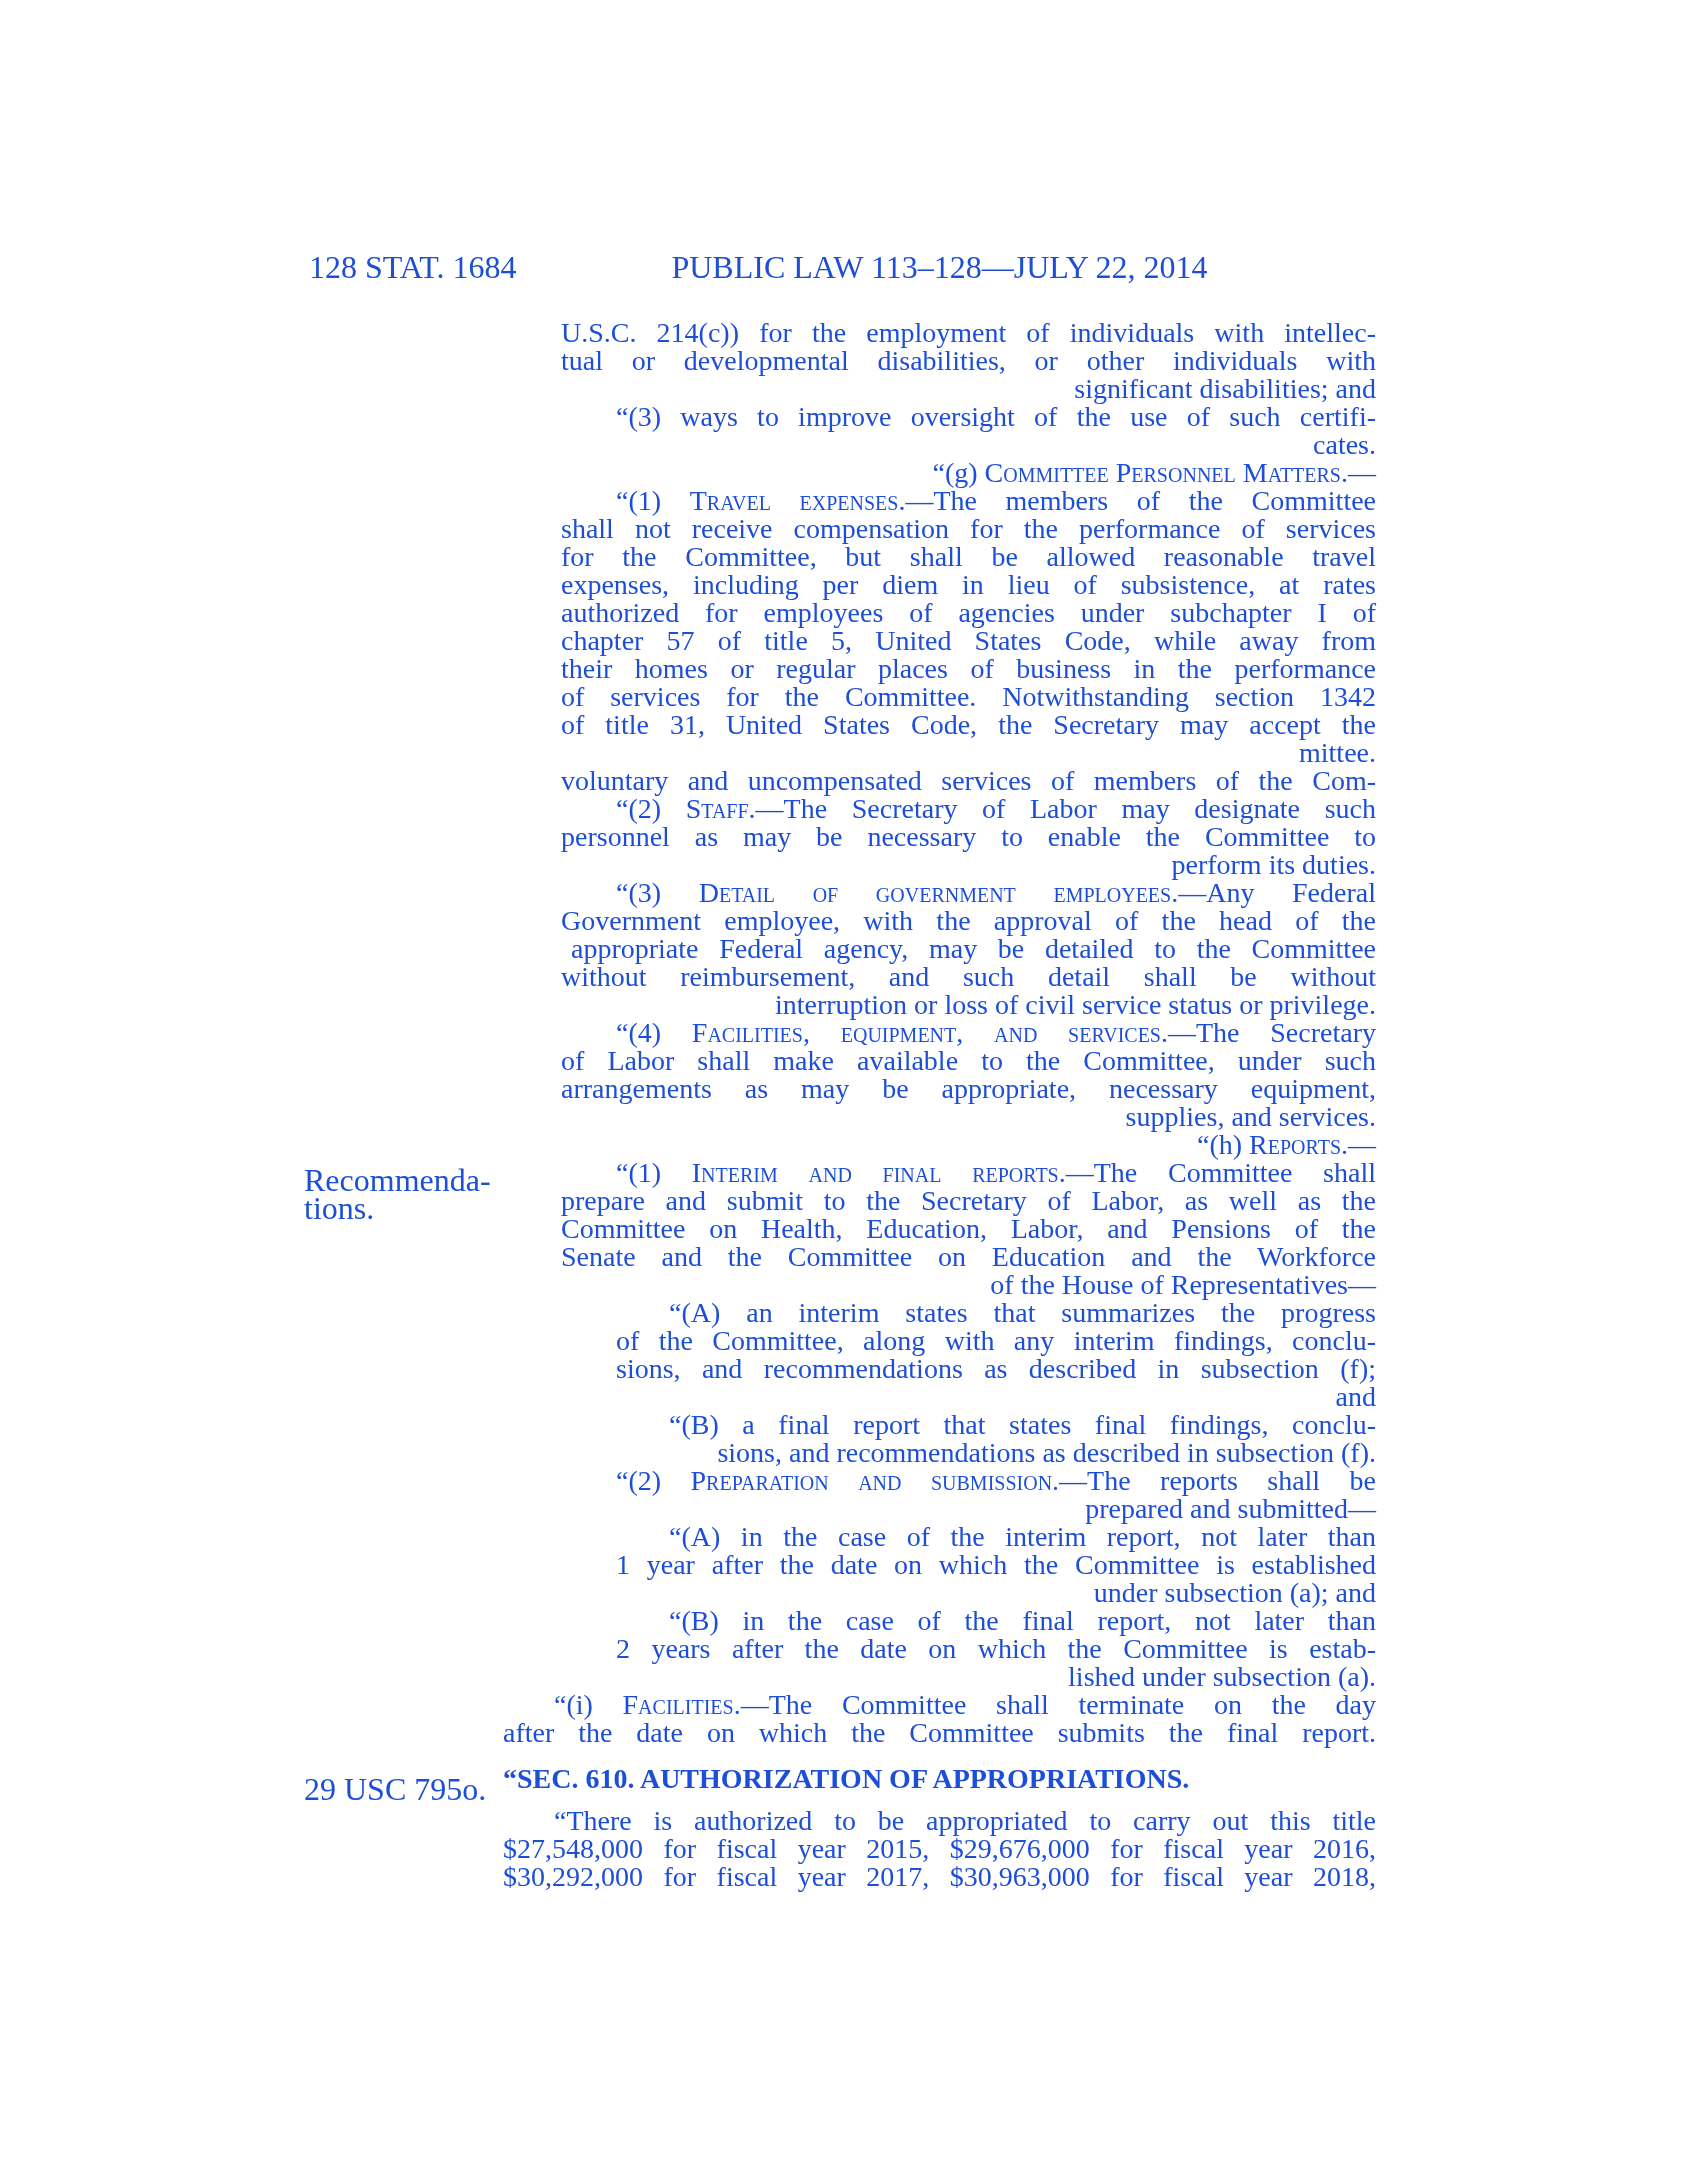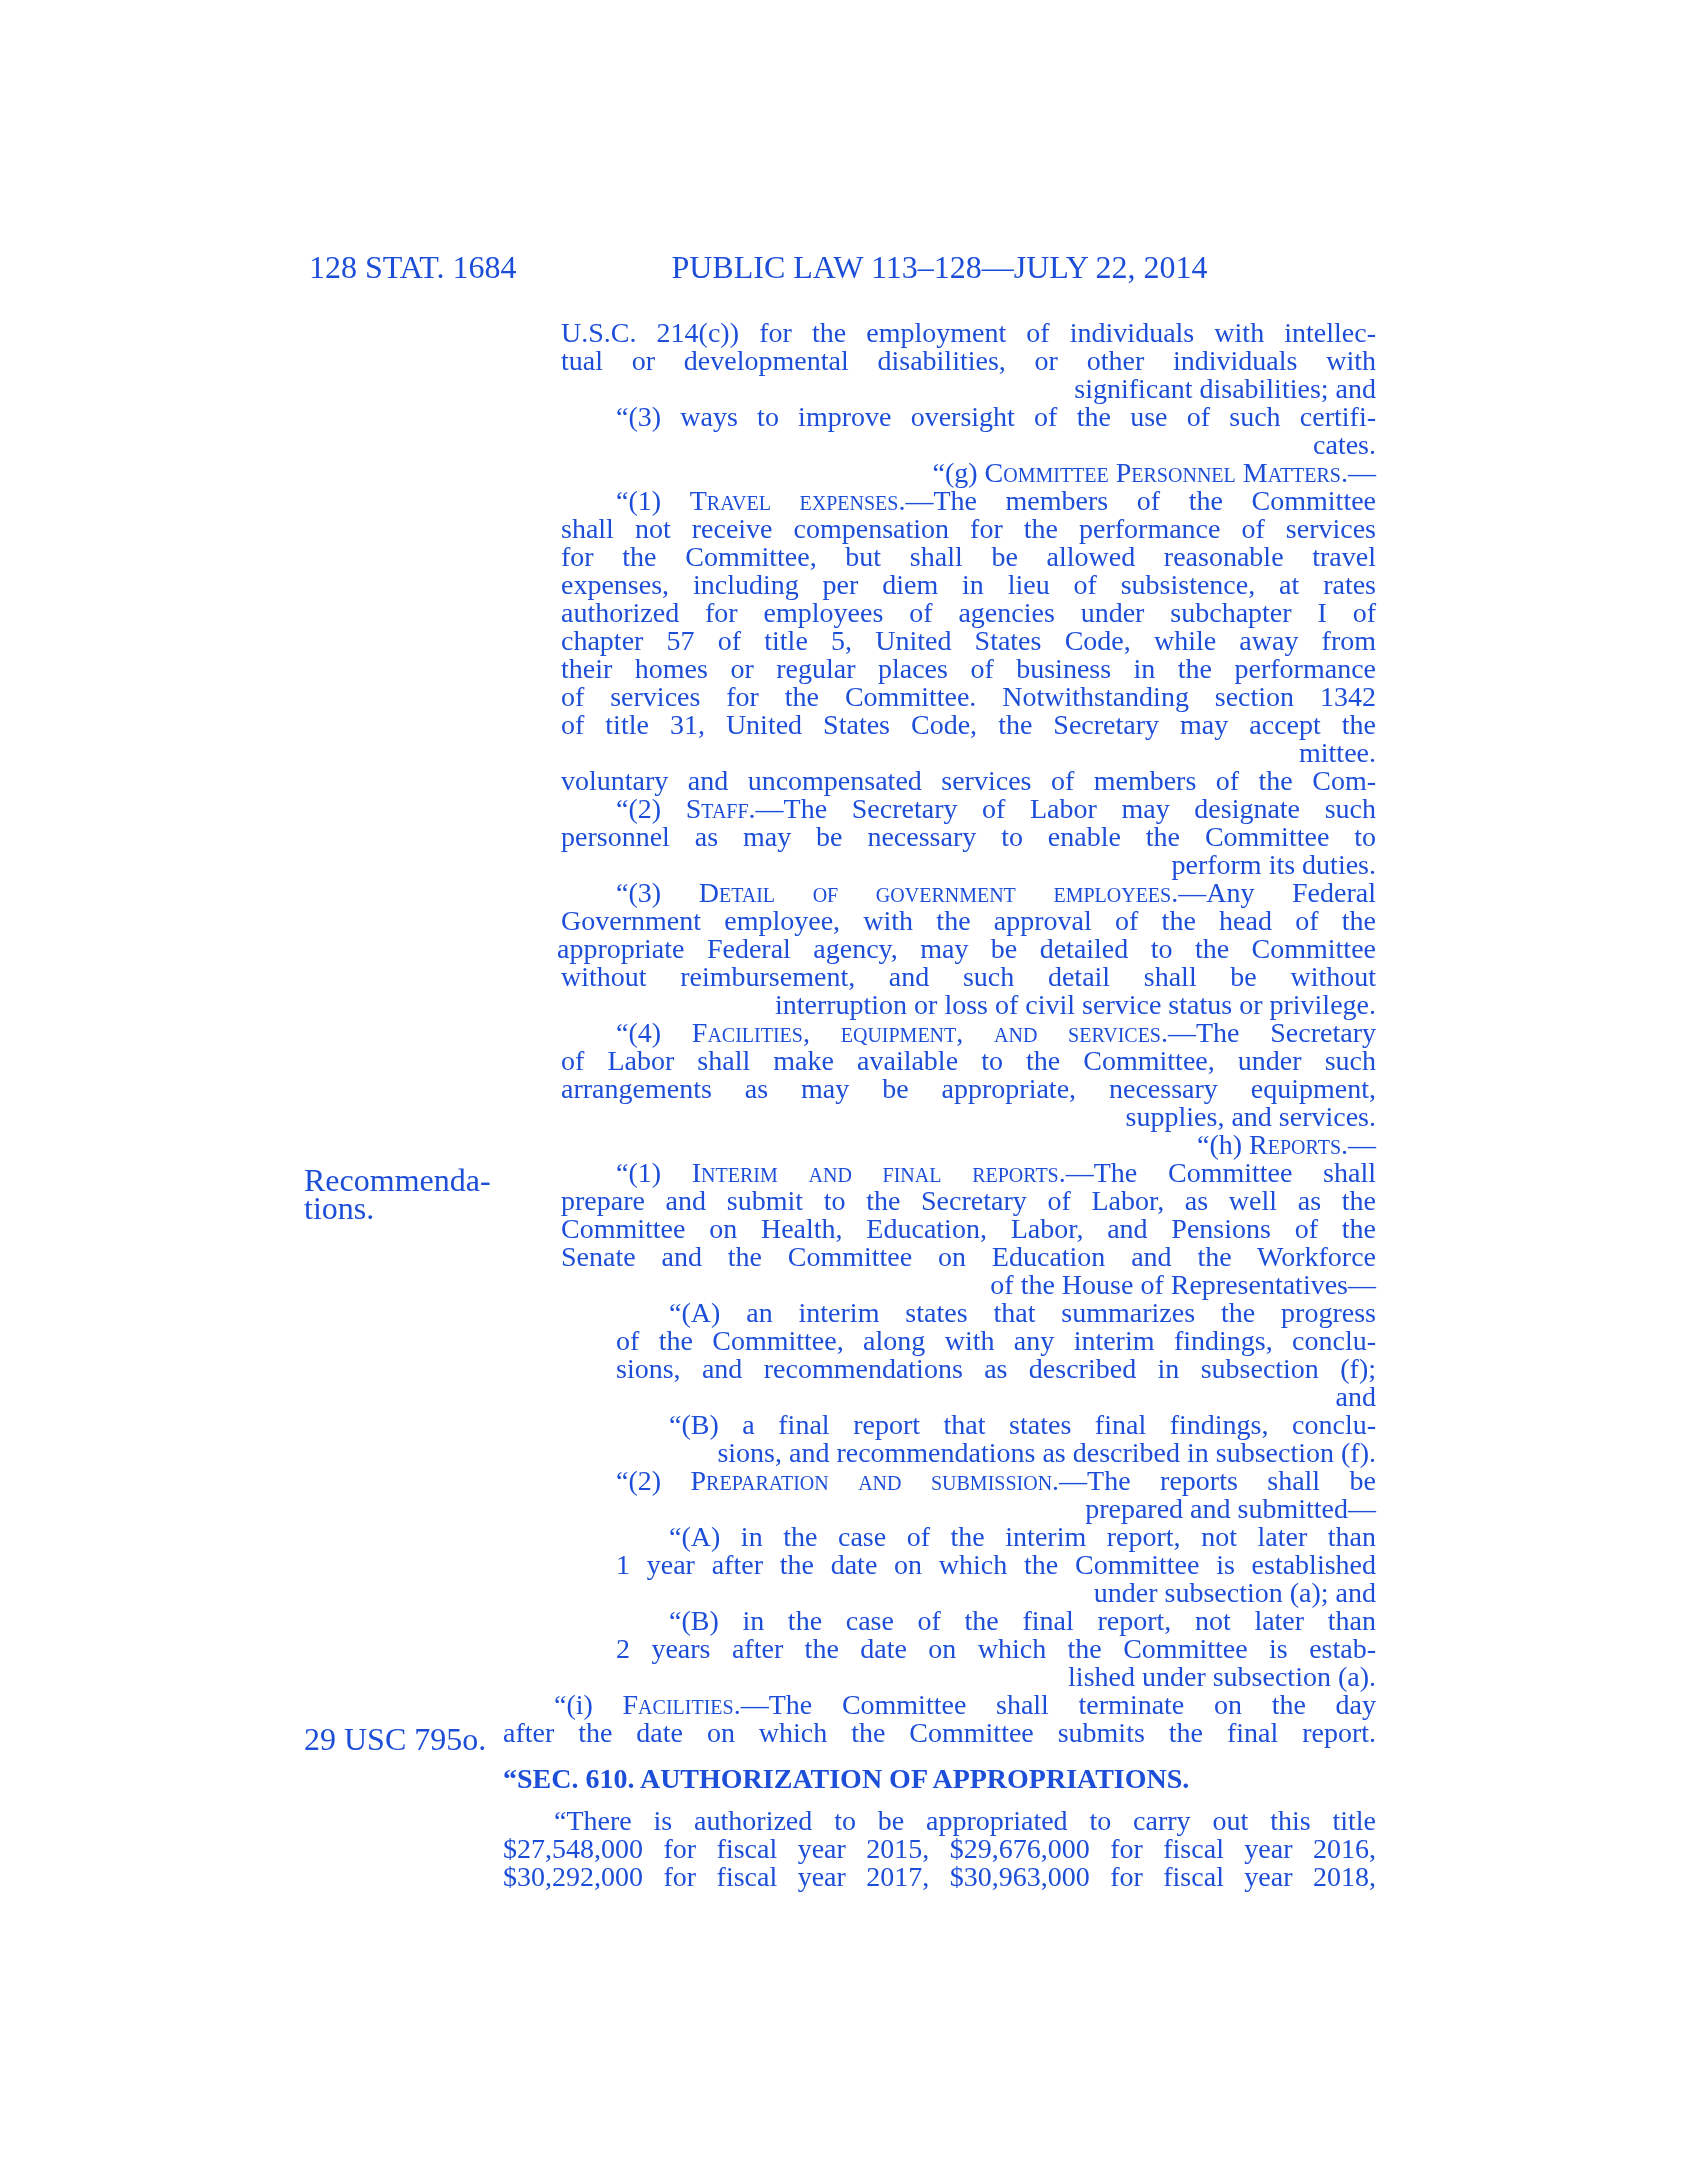--- a/index.html
+++ b/index.html
@@ -32,21 +32,21 @@
     white-space: nowrap;
   }
   .note {
     position: absolute;
     left: 304px;
     width: 193px;
     font-size: 32px;
     line-height: 28px;
   }
   .note-1 { top: 1166px; }
-  .note-2 { top: 1725px; white-space: nowrap; }
+  .note-2 { top: 1775px; white-space: nowrap; }
   .body {
     position: absolute;
     left: 503px;
     top: 319px;
     width: 873px;
     font-size: 28px;
     line-height: 28px;
   }
   .line { text-align: right; }
   .line.just {
@@ -95,21 +95,21 @@
         <div class="line just" style="margin-left: 58px;"><span>their homes or regular places of business in the performance</span></div>
         <div class="line just" style="margin-left: 58px;"><span>of services for the Committee. Notwithstanding section 1342</span></div>
         <div class="line just" style="margin-left: 58px;"><span>of title 31, United States Code, the Secretary may accept the</span></div>
         <div class="line" style="margin-left: 58px;"><span>mittee.</span></div>
         <div class="line just" style="margin-left: 58px;"><span>voluntary and uncompensated services of members of the Com-</span></div>
         <div class="line just" style="margin-left: 113px;"><span>“(2) </span><span class="sc">Staff</span><span>.—The Secretary of Labor may designate such</span></div>
         <div class="line just" style="margin-left: 58px;"><span>personnel as may be necessary to enable the Committee to</span></div>
         <div class="line" style="margin-left: 58px;"><span>perform its duties.</span></div>
         <div class="line just" style="margin-left: 113px;"><span>“(3) </span><span class="sc">Detail of government employees</span><span>.—Any Federal</span></div>
         <div class="line just" style="margin-left: 58px;"><span>Government employee, with the approval of the head of the</span></div>
-        <div class="line just" style="margin-left: 54px;"><span>appropriate Federal agency, may be detailed to the Committee</span></div>
+        <div class="line just" style="margin-left: 68px;"><span>appropriate Federal agency, may be detailed to the Committee</span></div>
         <div class="line just" style="margin-left: 58px;"><span>without reimbursement, and such detail shall be without</span></div>
         <div class="line" style="margin-left: 58px;"><span>interruption or loss of civil service status or privilege.</span></div>
         <div class="line just" style="margin-left: 113px;"><span>“(4) </span><span class="sc">Facilities, equipment, and services</span><span>.—The Secretary</span></div>
         <div class="line just" style="margin-left: 58px;"><span>of Labor shall make available to the Committee, under such</span></div>
         <div class="line just" style="margin-left: 58px;"><span>arrangements as may be appropriate, necessary equipment,</span></div>
         <div class="line" style="margin-left: 58px;"><span>supplies, and services.</span></div>
         <div class="line" style="margin-left: 58px;"><span>“(h) </span><span class="sc">Reports</span><span>.—</span></div>
         <div class="line just" style="margin-left: 113px;"><span>“(1) </span><span class="sc">Interim and final reports</span><span>.—The Committee shall</span></div>
         <div class="line just" style="margin-left: 58px;"><span>prepare and submit to the Secretary of Labor, as well as the</span></div>
         <div class="line just" style="margin-left: 58px;"><span>Committee on Health, Education, Labor, and Pensions of the</span></div>

